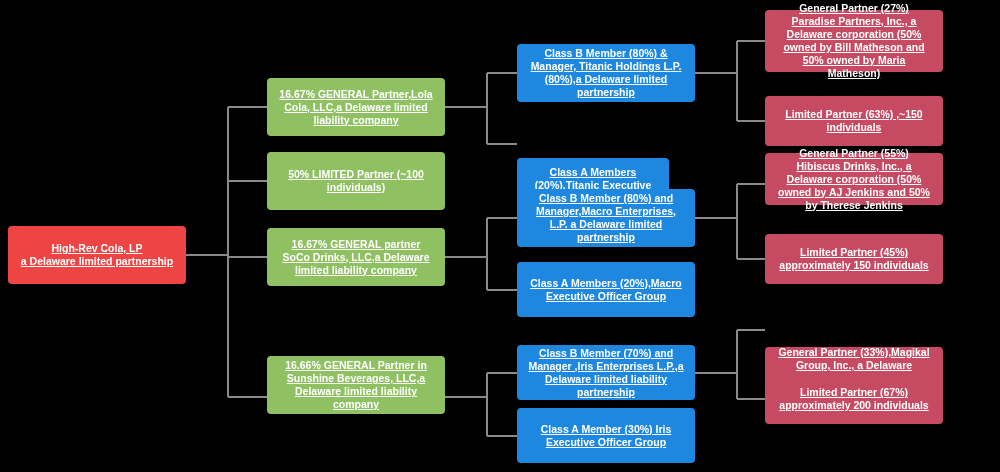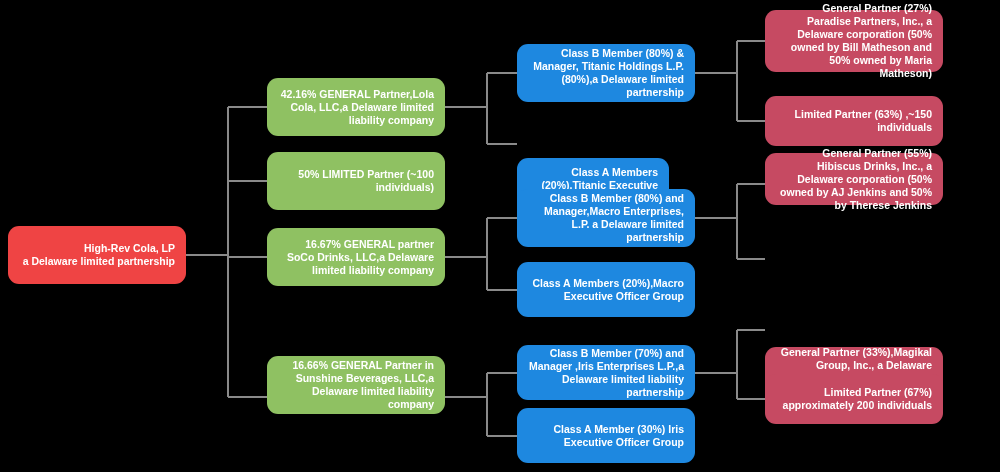--- a/index.html
+++ b/index.html
@@ -2,24 +2,24 @@
 <html><head>
 <meta charset="utf-8">
 <style>
   html, body { margin:0; padding:0; background:#000; }
   .canvas {
     position:relative; width:1000px; height:472px; background:#000000;
     font-family:"Liberation Sans", sans-serif; overflow:hidden;
   }
   svg.wires { position:absolute; left:0; top:0; pointer-events:none; }
   .node {
-    position:absolute; box-sizing:border-box; border-radius:11px;
+    position:absolute; box-sizing:border-box; border-radius:4px;
     color:#ffffff; font-size:10.5px; font-weight:bold; line-height:13px;
     display:flex; flex-direction:column; justify-content:center;
-    padding:6px 11px; text-align:right;
+    padding:6px 11px; text-align:center;text-decoration:underline;
   }
   .node .line { display:block; }
   .teal  { background:#ef4444; }
   .green { background:#8fc162; }
   .blue  { background:#1e88e0; }
   .red   { background:#c64a62; }
 
   
   .n-root     { left:8px;   top:226px; width:178px; height:58px; }
   .n-lola     { left:267px; top:78px;  width:178px; height:58px; }
@@ -53,21 +53,21 @@
     <path d="M695 218 H737 M737 184 V259 M737 184 H765 M737 259 H765"></path>
     <path d="M695 373 H737 M737 330 V399 M737 330 H765 M737 399 H765"></path>
   </svg>
 
   <div class="node teal n-root">
     <span class="line">High-Rev Cola, LP</span>
     <span class="line">a Delaware limited partnership</span>
   </div>
 
   <div class="node green n-lola">
-    <span>42.16% GENERAL Partner,Lola Cola, LLC,a Delaware limited liability company</span>
+    <span>16.67% GENERAL Partner,Lola Cola, LLC,a Delaware limited liability company</span>
   </div>
   <div class="node green n-limited50">
     <span>50% LIMITED Partner (~100 individuals)</span>
   </div>
   <div class="node green n-soco">
     <span>16.67% GENERAL partner SoCo Drinks, LLC,a Delaware limited liability company</span>
   </div>
   <div class="node green n-sunshine">
     <span>16.66% GENERAL Partner in Sunshine Beverages, LLC,a Delaware limited liability company</span>
   </div>
@@ -93,20 +93,23 @@
 
   <div class="node red n-paradise">
     <span>General Partner (27%) Paradise Partners, Inc., a Delaware corporation (50% owned by Bill Matheson and 50% owned by Maria Matheson)</span>
   </div>
   <div class="node red n-titaniclp">
     <span>Limited Partner (63%) ,~150 individuals</span>
   </div>
   <div class="node red n-hibiscus">
     <span>General Partner (55%) Hibiscus Drinks, Inc., a Delaware corporation (50% owned by AJ Jenkins and 50% by Therese Jenkins</span>
   </div>
+  <div class="node red n-macrolp">
+    <span>Limited Partner (45%) approximately 150 individuals</span>
+  </div>
   <div class="node red n-magikal">
     <span>General Partner (33%),Magikal Group, Inc., a Delaware Corporation (50% owned by Linda Jackman and 50% owned by Bill Halisay)</span>
   </div>
   <div class="node red n-irislp">
     <span>Limited Partner (67%) approximately 200 individuals</span>
   </div>
 
 </div>
 
 </body></html>

